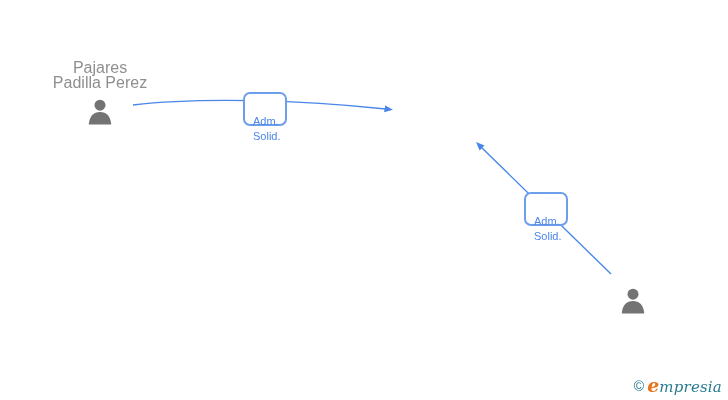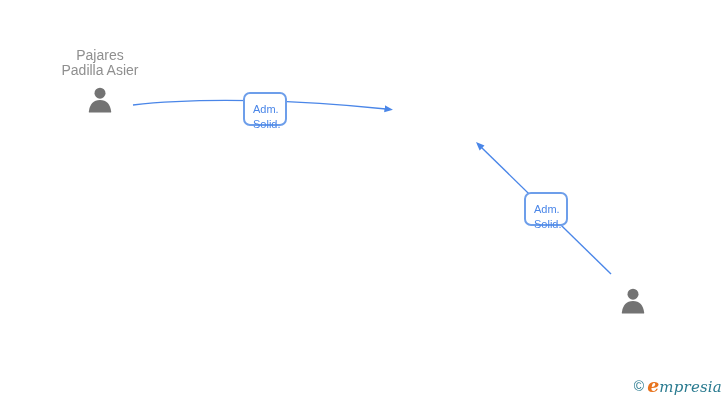--- a/index.html
+++ b/index.html
@@ -9,32 +9,32 @@
   }
   
   .edges-layer { position:absolute; left:0; top:0; width:728px; height:400px; }
 
   
   .node { position:absolute; display:flex; flex-direction:column; align-items:center; }
   .node-person1 { left:30px; top:48px; width:140px; }
   .node-company { left:360px; top:37px; width:176px; }
   .node-person2 { left:563px; top:287px; width:140px; }
 
-  .person-label { color:#8f8f8f; font-size:14px; line-height:15px; text-align:center; }
+  .person-label { color:#8f8f8f; font-size:16px; line-height:15px; text-align:center;margin-top:12px; }
   .company-label { color:#7b7b7b; font-size:11.5px; font-weight:bold; letter-spacing:-0.2px; line-height:15px; text-align:center; }
   .node-person1 .icon-wrap { margin-top:8px; }
   .node-company .icon-wrap { margin-top:6px; }
   .node-person2 .icon-wrap { margin-bottom:6px; }
   .icon-wrap { line-height:0; }
 
   
   .edge-label {
     position:absolute; width:44px; height:34px; box-sizing:border-box;
     background:#ffffff; border:2px solid #6d9eea; border-radius:7px;
-    color:#4a86e8; font-size:11px; line-height:15px; padding:8px 0 0 8px;
+    color:#4a86e8; font-size:11px; line-height:15px; padding:20px 0 0 8px;
   }
   .edge-label-1 { left:243px; top:92px; }
   .edge-label-2 { left:524px; top:192px; }
 
   
   .watermark {
     position:absolute; right:6px; bottom:4px; white-space:nowrap;
     text-decoration:none; cursor:pointer;
   }
   .wm-copy { color:#2a7b90; font-size:14px; vertical-align:1px; }
@@ -58,21 +58,21 @@
         <path d="M0,0.5 L8.5,4 L0,7.5 Z" fill="#4a86e8"></path>
       </marker>
     </defs>
     <path d="M133,105 C200,97 300,100 386,109" fill="none" stroke="#4a86e8" stroke-width="1.4" marker-end="url(#arrow)"></path>
     <path d="M611,274 L481,147" fill="none" stroke="#4a86e8" stroke-width="1.4" marker-end="url(#arrow)"></path>
   </svg>
 
   <div class="node node-person1">
     <div class="person-label">
       <div>Pajares</div>
-      <div>Padilla Asier</div>
+      <div>Padilla Perez</div>
     </div>
     <div class="icon-wrap">
       <svg width="28" height="30" viewBox="0 0 30 32">
         <circle cx="15" cy="7.6" r="5.9" fill="#737373"></circle>
         <path d="M15 14.8 C8 14.8 3.8 19.5 3.1 27 L3.1 28.2 L26.9 28.2 L26.9 27 C26.2 19.5 22 14.8 15 14.8 Z" fill="#737373"></path>
       </svg>
     </div>
   </div>
 
 

